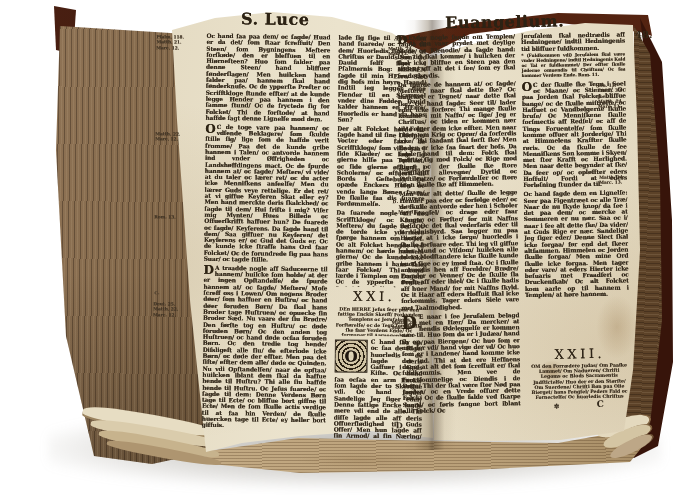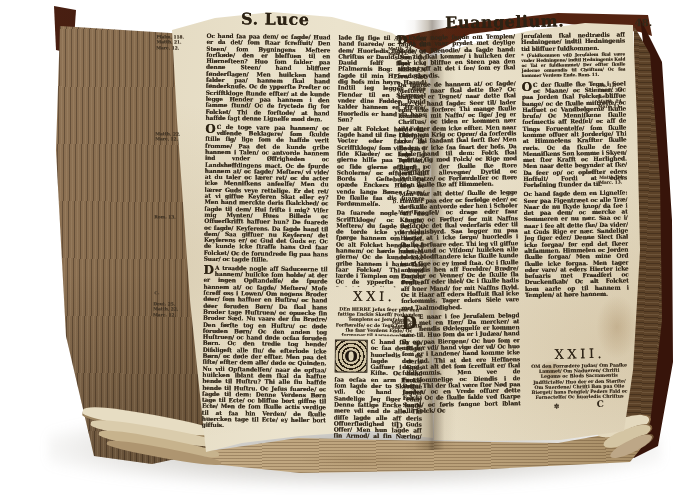--- a/index.html
+++ b/index.html
@@ -166,21 +166,21 @@
 
     <div class="abs mn" style="left:398px;top:166px;width:26px;">Pſal. 110.</div>
     <div class="abs mn" style="left:398px;top:203px;width:26px;">Matth. 23.
 Mar. 12.</div>
 
     <div class="abs cw" style="left:398px;top:420px;">D</div>
   </div>
 
   <div class="abs tl tl-right">
     <div class="abs rh" style="left:428px;top:14px;width:160px;">Euangelium.</div>
-    <div class="abs pgnum" style="left:638px;top:20px;">48.</div>
+    <div class="abs pgnum" style="left:638px;top:32px;">48.</div>
 
     <div class="abs mn" style="left:391px;top:44px;width:26px;">Matth. 24.
 Mar. 13.</div>
     <div class="abs mk" style="left:393px;top:196px;">b.</div>
     <div class="abs mn" style="left:390px;top:318px;width:26px;">Matth. 24.
 Mar. 13.</div>
 
     <div class="abs bt" style="left:400px;top:33px;width:118px;height:408px;">
       <div class="para">
         <span class="dc2">D</span><span>E der nogle ſagde om Templen/ At den vaar prydet met deylige Stene oc Klenodie/ da ſagde hand: Den tid ſkal komme/ i huilcken der ſkal icke bliffue en Steen paa den anden/ aff alt det i ſee/ ſom ey ſkal ſønderbrydis.</span>

